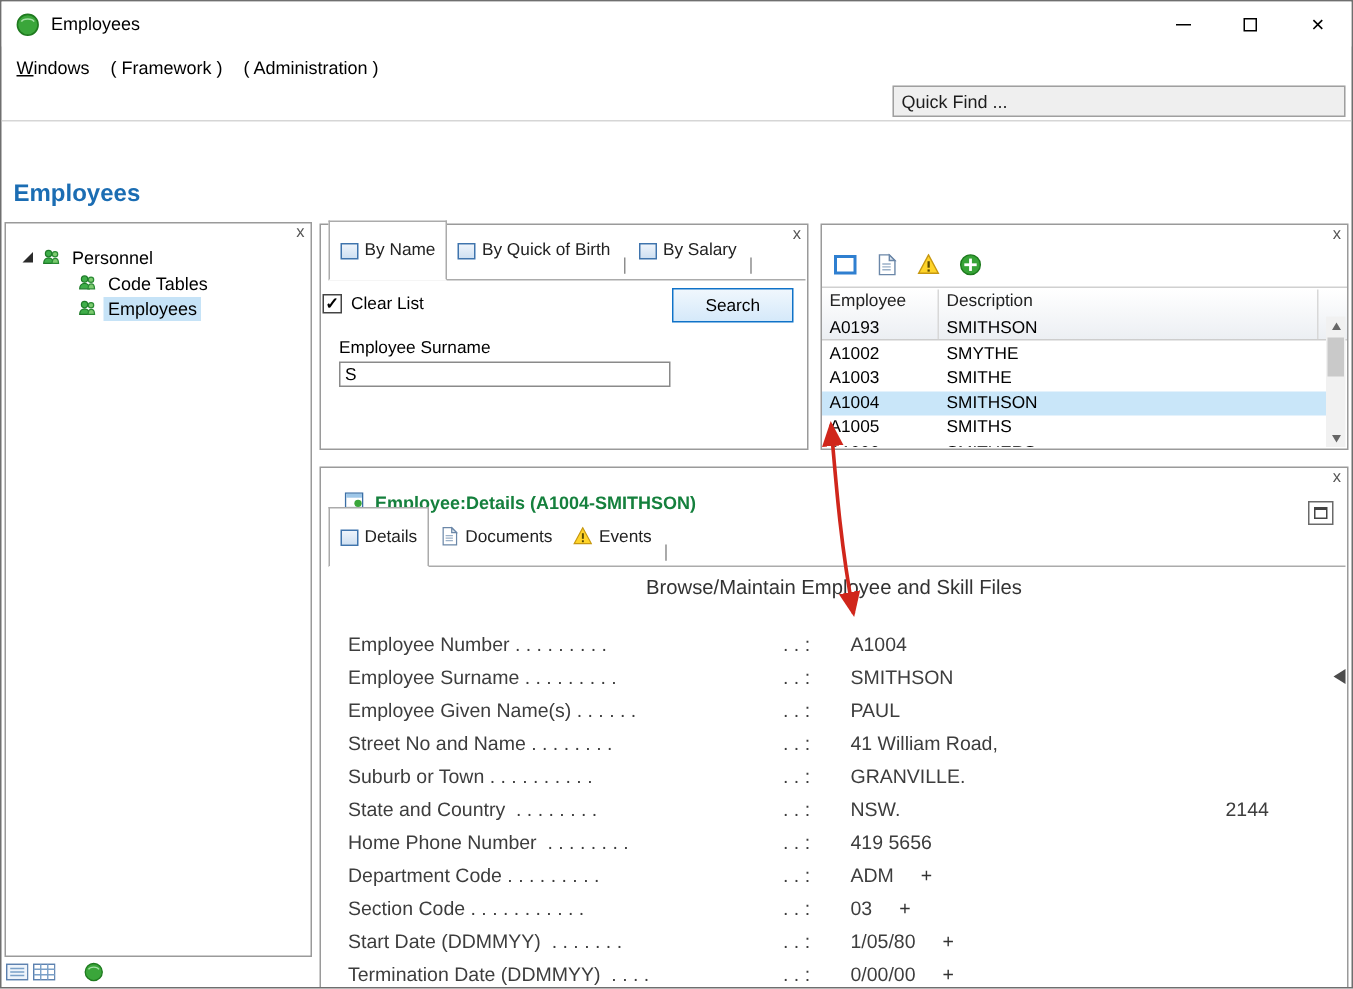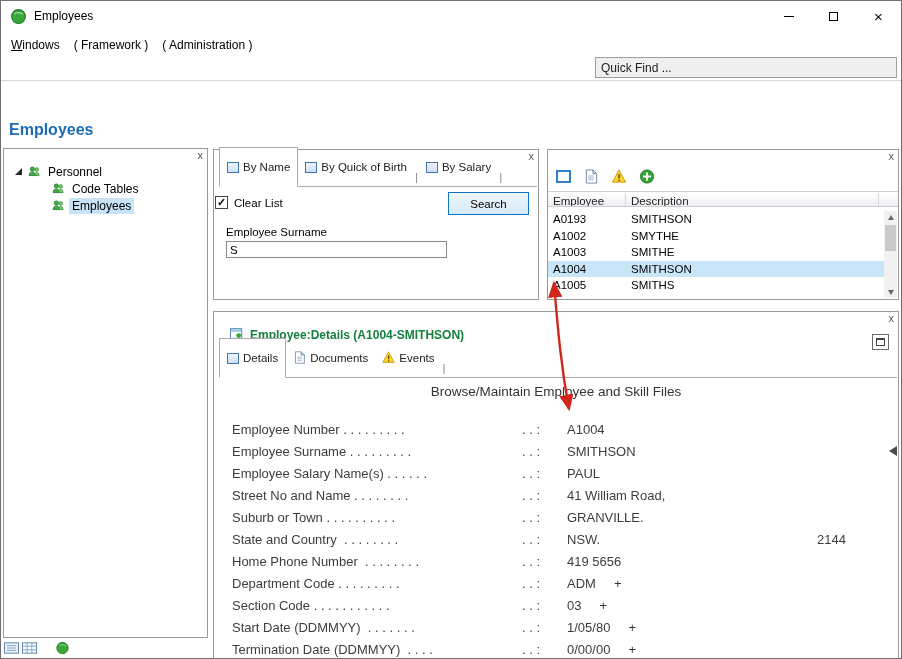--- a/index.html
+++ b/index.html
@@ -63,21 +63,21 @@
               border:1px solid #0f72c8;background:linear-gradient(#f0f7fd,#d5e9fa);display:flex;align-items:center;justify-content:center}
   .surname-label{position:absolute;left:12px;top:76px;font-size:11.5px}
   .surname-input{position:absolute;left:12px;top:91px;width:221px;height:17px;border:1px solid #8a8a8a;
                  font-family:"Liberation Sans",sans-serif;font-size:11.5px;padding:0 3px;background:#fff}
 
   
   .list-panel{left:546px;top:148px;width:352px;height:151px}
   .ltoolbar{position:absolute;left:0;top:13px;right:0;height:29px;padding:6px 0 0 8px;display:flex;gap:12px;border-bottom:1px solid #d0d0d0}
   .ticon{width:16px;height:15px}
   .icon-frame{width:15px;height:13px;border:2px solid #2f7fd0;background:#fff;margin-top:1px}
-  .lheader{position:absolute;left:0;top:43px;right:0;height:14px;display:flex;
+  .lheader{position:absolute;left:0;top:43px;right:0;height:34px;display:flex;
            background:linear-gradient(#ffffff,#eceff3);border-bottom:1px solid #cdcdcd;font-size:11.5px;color:#222}
   .hc{padding:2px 5px;border-right:1px solid #d8d8d8;overflow:hidden;white-space:nowrap}
   .hc1{width:78px}.hc2{width:253px}.hc3{flex:1;border-right:none}
   .lbody{position:absolute;left:0;top:61px;right:14px;bottom:1px;overflow:hidden}
   .lrow{display:flex;height:16.5px;font-size:11.5px;align-items:center}
   .lrow.sel{background:#c9e6f9}
   .lc1{width:78px;padding:0 5px;overflow:hidden}
   .lc2{flex:1;padding:0 5px;overflow:hidden}
   .vscroll{position:absolute;right:1px;top:61px;width:13px;bottom:1px;background:#f1f1f1}
   .sb-arrow{position:absolute;left:0;width:13px;height:12px;display:flex;align-items:center;justify-content:center}
@@ -304,21 +304,21 @@
         <span class="flabel">Employee Number . . . . . . . . .</span>
         <span class="fsep">. . :</span>
         <span class="fvals"><span class="fvalue">A1004</span></span>
       </div>
       <div class="frow">
         <span class="flabel">Employee Surname . . . . . . . . .</span>
         <span class="fsep">. . :</span>
         <span class="fvals"><span class="fvalue">SMITHSON</span></span>
       </div>
       <div class="frow">
-        <span class="flabel">Employee Salary Name(s) . . . . . .</span>
+        <span class="flabel">Employee Given Name(s) . . . . . .</span>
         <span class="fsep">. . :</span>
         <span class="fvals"><span class="fvalue">PAUL</span></span>
       </div>
       <div class="frow">
         <span class="flabel">Street No and Name . . . . . . . .</span>
         <span class="fsep">. . :</span>
         <span class="fvals"><span class="fvalue">41 William Road,</span></span>
       </div>
       <div class="frow">
         <span class="flabel">Suburb or Town . . . . . . . . . .</span>

